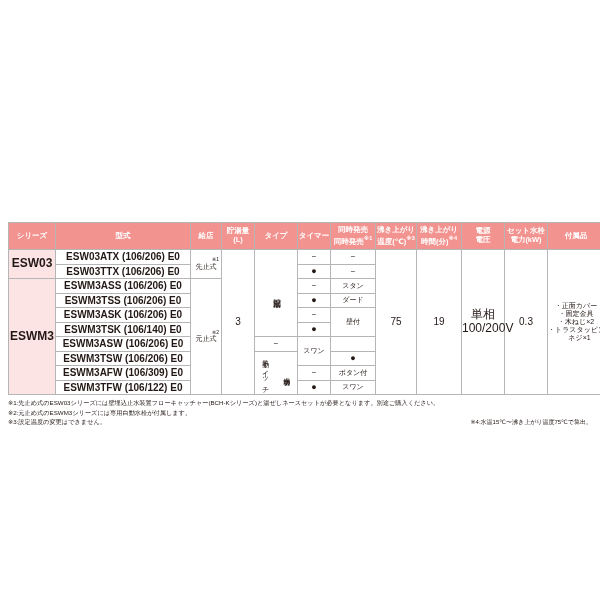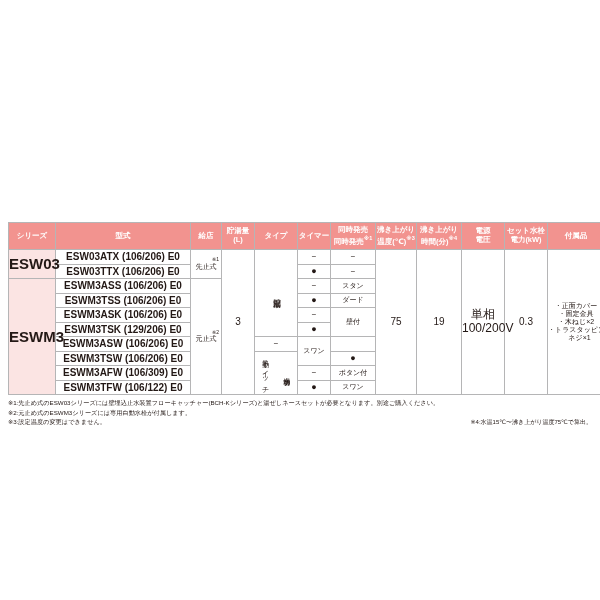--- a/index.html
+++ b/index.html
@@ -37,21 +37,21 @@
     padding:1px 0;
     letter-spacing:0px;
   }
   thead th .sup{
     font-size:5.5px;
     vertical-align:super;
   }
   td.series{
     background:#fbe4e3;
     font-weight:bold;
-    font-size:15px;
+    font-size:12px;
   }
   td.model{
     text-align:left;
     padding-left:7px;
     font-weight:bold;
     font-size:10px;
     height:13.5px;
     white-space:nowrap;
   }
   td.small{ font-size:7px; }
@@ -177,21 +177,21 @@
         <td class="model">ESWM3TSS (106/206) E0</td>
         <td class="dot">●</td>
         <td class="small">ダード</td>
       </tr>
       <tr>
         <td class="model">ESWM3ASK (106/206) E0</td>
         <td class="dash">−</td>
         <td class="small" rowspan="2">壁付</td>
       </tr>
       <tr>
-        <td class="model">ESWM3TSK (129/206) E0</td>
+        <td class="model">ESWM3TSK (106/140) E0</td>
         <td class="dot">●</td>
       </tr>
       <tr>
         <td class="model">ESWM3ASW (106/206) E0</td>
         <td class="dash">−</td>
         <td class="small" rowspan="2">スワン</td>
       </tr>
       <tr>
         <td class="model">ESWM3TSW (106/206) E0</td>
         <td rowspan="4">

